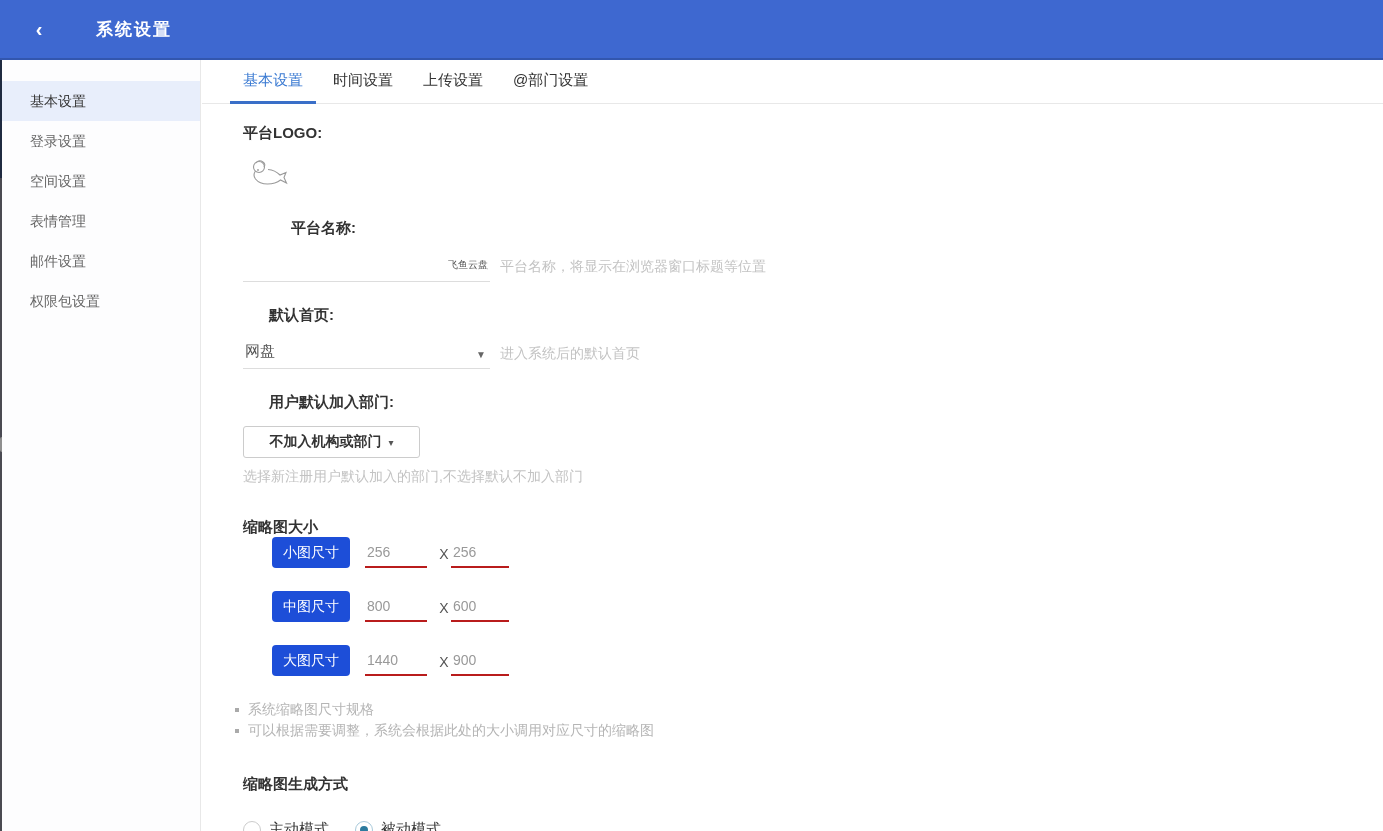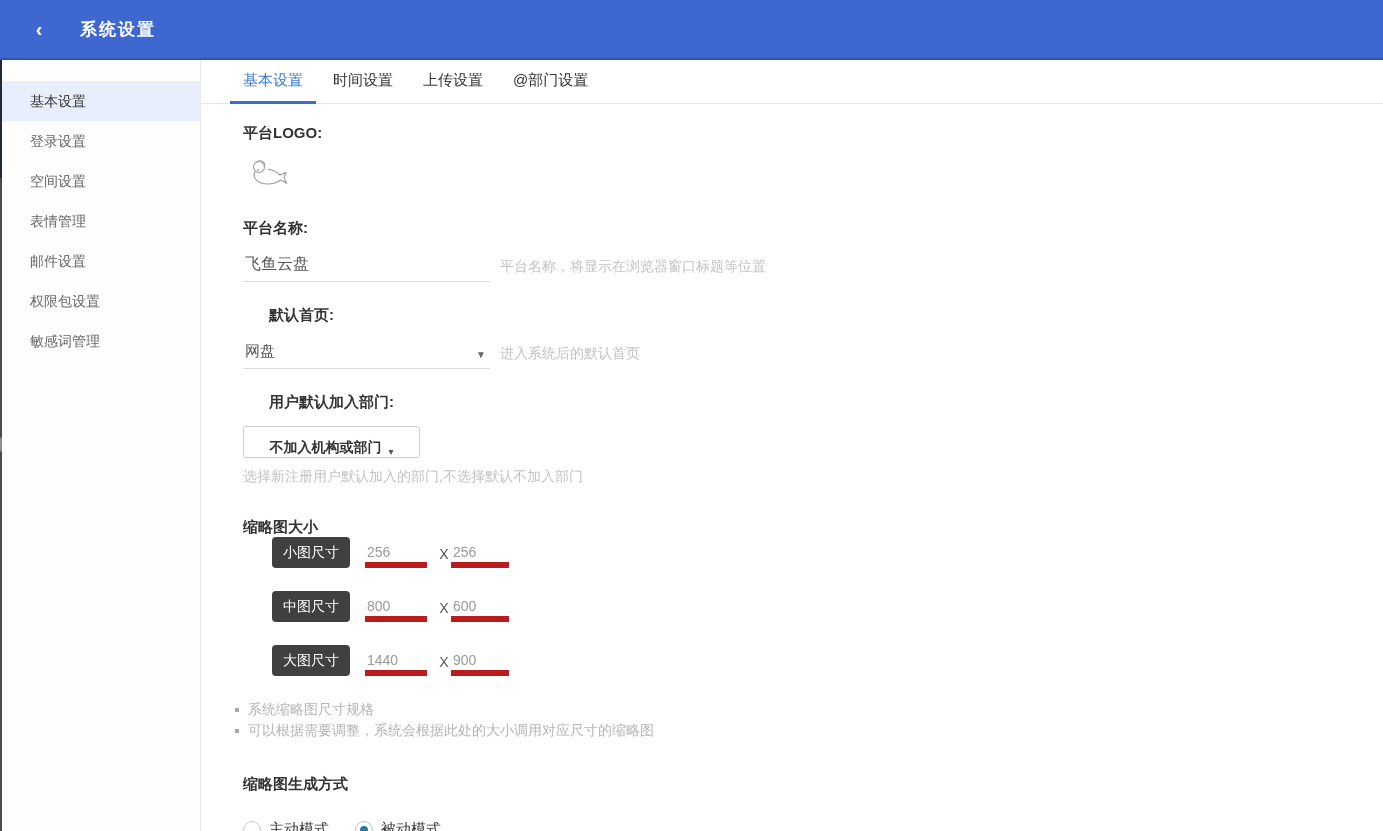--- a/index.html
+++ b/index.html
@@ -15,21 +15,21 @@
     background: #3e68d0; border-bottom: 2px solid #3256ae;
     display: flex; align-items: center;
   }
   .back-btn {
     width: 26px; height: 26px; margin-left: 26px;
     color: #ffffff; font-size: 20px; font-weight: bold;
     display: flex; align-items: center; justify-content: center;
     cursor: pointer; line-height: 1;
   }
   .header-title {
-    margin-left: 28px; color: #ffffff; font-size: 17px; font-weight: bold;
+    margin-left: 44px; color: #ffffff; font-size: 17px; font-weight: bold;
     letter-spacing: 2px;
   }
   
   .edge-track { position: absolute; left: 0; top: 60px; width: 2px; height: 771px; background: #4a4a52; }
   .edge-thumb-dark { position: absolute; left: 0; top: 60px; width: 5px; height: 118px; background: #1f2a40; }
   .edge-thumb-gray { position: absolute; left: 0; top: 437px; width: 4px; height: 15px; background: #8f8f8f; border-radius: 2px; }
   
   .sidebar {
     position: absolute; left: 2px; top: 60px; width: 199px; height: 771px;
     background: #fdfdfe; border-right: 1px solid #e8e8e8; padding-top: 21px;
@@ -47,51 +47,52 @@
   }
   .tab {
     padding: 0 13px; font-size: 15px; color: #333; cursor: pointer;
     display: flex; align-items: center; margin-right: 4px;
     border-bottom: 3px solid transparent; margin-bottom: -1px;
   }
   .tab.active { color: #3a7ad2; border-bottom-color: #3a6fc8; }
   .content { padding: 20px 0 0 41px; }
   .field-label { font-size: 15px; font-weight: bold; color: #333; }
   .logo-wrap { margin: 14px 0 0 4px; width: 44px; height: 36px; cursor: pointer; }
-  .mt26 { margin-top: 26px; }
+  .mt26 { margin-top: 26px; margin-left: 48px; }
   .mt24 { margin-top: 24px; padding-left: 26px; }
   .underfield {
     position: relative; display: inline-block; width: 247px; height: 30px;
     margin-top: 14px; border-bottom: 1px solid #ddd; vertical-align: bottom;
   }
   .underfield input {
     width: 100%; height: 100%; border: none; outline: none;
-    font-size: 16px; color: #555; padding: 0 2px 4px 2px; background: transparent;
-    font-family: "Liberation Sans", "DejaVu Sans", sans-serif;
+    font-size: 10px; color: #555; padding: 0 2px 4px 2px; background: transparent;
+    font-family: "Liberation Sans", "DejaVu Sans", sans-serif;
+    text-align: right;
   }
   .select-value { font-size: 15px; color: #555; position: absolute; left: 2px; bottom: 7px; margin-top: 24px; }
   .select-arrow { position: absolute; right: 4px; bottom: 8px; font-size: 10px; color: #666; }
   .hint { font-size: 14px; color: #c3c3c3; margin-left: 10px; vertical-align: bottom; display: inline-block; padding-bottom: 6px; }
   .hint-block { font-size: 14px; color: #c3c3c3; margin-top: 10px; }
   .dept-btn {
     margin-top: 14px; width: 177px; height: 32px; background: #fff;
     border: 1px solid #ccc; border-radius: 3px; font-size: 14px; font-weight: bold;
-    color: #333; cursor: pointer; display: flex; align-items: flex-end; justify-content: center;
+    color: #333; cursor: pointer; display: flex; align-items: center; justify-content: center;
     font-family: "Liberation Sans", "DejaVu Sans", sans-serif;
   }
   .dept-caret { font-size: 10px; margin-left: 7px; color: #555; }
   .thumb-row { display: flex; align-items: flex-end; margin: 0 0 23px 29px; }
   .thumb-row:first-of-type { margin-top: 15px; }
   .size-btn {
-    width: 78px; height: 31px; background: #404040; color: #fff; border: none;
+    width: 78px; height: 31px; background: #1d4ed8; color: #fff; border: none;
     border-radius: 4px; font-size: 14px; cursor: pointer;
     font-family: "Liberation Sans", "DejaVu Sans", sans-serif;
   }
   .num-field {
-    width: 62px; border-bottom: 6px solid #b91c1c; margin-left: 15px; height: 28px;
+    width: 62px; border-bottom: 2px solid #b91c1c; margin-left: 15px; height: 28px;
   }
   .num-field input {
     width: 100%; border: none; outline: none; font-size: 14px; color: #999;
     padding: 4px 2px; background: transparent;
     font-family: "Liberation Sans", "DejaVu Sans", sans-serif;
   }
   .x-sep { font-size: 14px; color: #555; margin: 0 0 6px 10px; width: 14px; text-align: center; }
   .num-field.second { width: 58px; margin-left: 0; }
   .notes { margin-left: -8px; }
   .note-line { display: flex; align-items: center; font-size: 14px; color: #b5b5b5; line-height: 21px; }
@@ -122,21 +123,20 @@
 <div class="edge-thumb-dark"></div>
 <div class="edge-thumb-gray"></div>
 
 <div class="sidebar">
   <div class="side-item active">基本设置</div>
   <div class="side-item">登录设置</div>
   <div class="side-item">空间设置</div>
   <div class="side-item">表情管理</div>
   <div class="side-item">邮件设置</div>
   <div class="side-item">权限包设置</div>
-  <div class="side-item">敏感词管理</div>
 </div>
 
 <div class="main">
   <div class="tabbar">
     <div class="tab active">基本设置</div>
     <div class="tab">时间设置</div>
     <div class="tab">上传设置</div>
     <div class="tab">@部门设置</div>
   </div>
 

